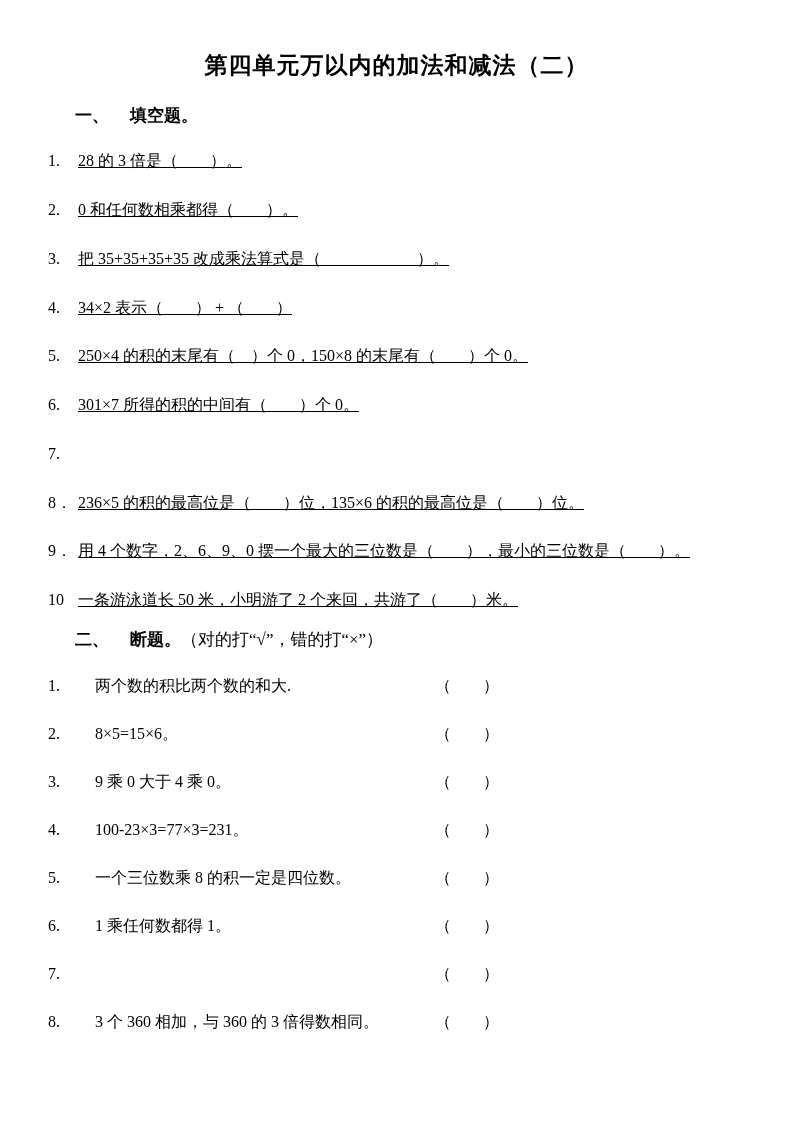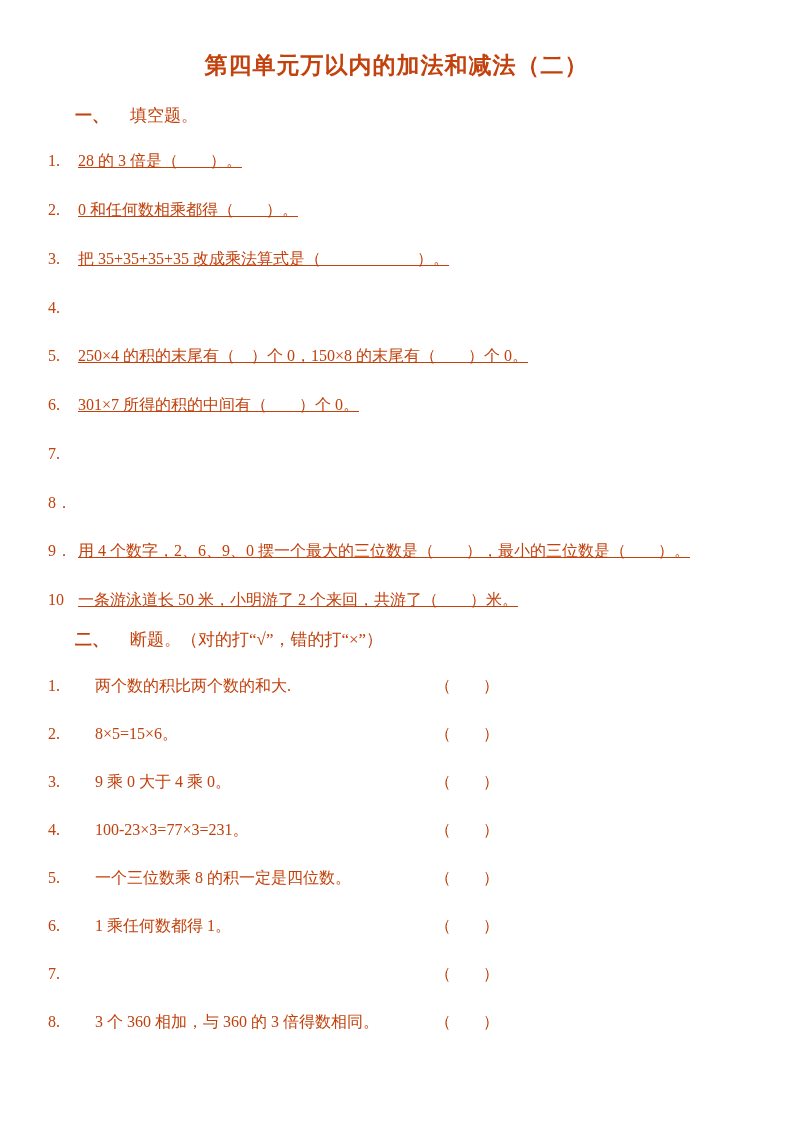--- a/index.html
+++ b/index.html
@@ -6,21 +6,21 @@
     margin: 0;
     padding: 0;
     background: #ffffff;
   }
   #page {
     position: relative;
     width: 793px;
     height: 1122px;
     background: #ffffff;
     font-family: "Liberation Serif", "DejaVu Serif", serif;
-    color: #c2410c;
+    color: #000000;
     overflow: hidden;
   }
   .doc-title {
     position: absolute;
     top: 50px;
     left: 0;
     width: 100%;
     height: 32px;
     line-height: 32px;
     text-align: center;
@@ -41,21 +41,21 @@
     position: absolute;
     left: 75px;
     font-weight: bold;
   }
   .sec-heading .h-body {
     position: absolute;
     left: 130px;
     white-space: nowrap;
   }
   .sec-heading .h-title {
-    font-weight: normal;
+    font-weight: bold;
   }
   .sec-heading .h-note {
     font-weight: normal;
   }
   .row {
     position: absolute;
     left: 0;
     width: 100%;
     height: 21px;
     line-height: 21px;
@@ -99,34 +99,36 @@
   <div class="row s1" style="top:199px">
     <span class="num">2.</span>
     <span class="txt">0 和任何数相乘都得（　　）。</span>
   </div>
   <div class="row s1" style="top:248px">
     <span class="num">3.</span>
     <span class="txt">把 35+35+35+35 改成乘法算式是（　　　　　　）。</span>
   </div>
   <div class="row s1" style="top:297px">
     <span class="num">4.</span>
+    <span class="txt">34×2 表示（　　） + （　　）</span>
   </div>
   <div class="row s1" style="top:345px">
     <span class="num">5.</span>
     <span class="txt">250×4 的积的末尾有（　）个 0，150×8 的末尾有（　　）个 0。</span>
   </div>
   <div class="row s1" style="top:394px">
     <span class="num">6.</span>
     <span class="txt">301×7 所得的积的中间有（　　）个 0。</span>
   </div>
   <div class="row s1" style="top:443px">
     <span class="num">7.</span>
   </div>
   <div class="row s1" style="top:492px">
     <span class="num">8．</span>
+    <span class="txt">236×5 的积的最高位是（　　）位，135×6 的积的最高位是（　　）位。</span>
   </div>
   <div class="row s1" style="top:540px">
     <span class="num">9．</span>
     <span class="txt">用 4 个数字，2、6、9、0 摆一个最大的三位数是（　　），最小的三位数是（　　）。</span>
   </div>
   <div class="row s1" style="top:589px">
     <span class="num">10</span>
     <span class="txt">一条游泳道长 50 米，小明游了 2 个来回，共游了（　　）米。</span>
   </div>
 

